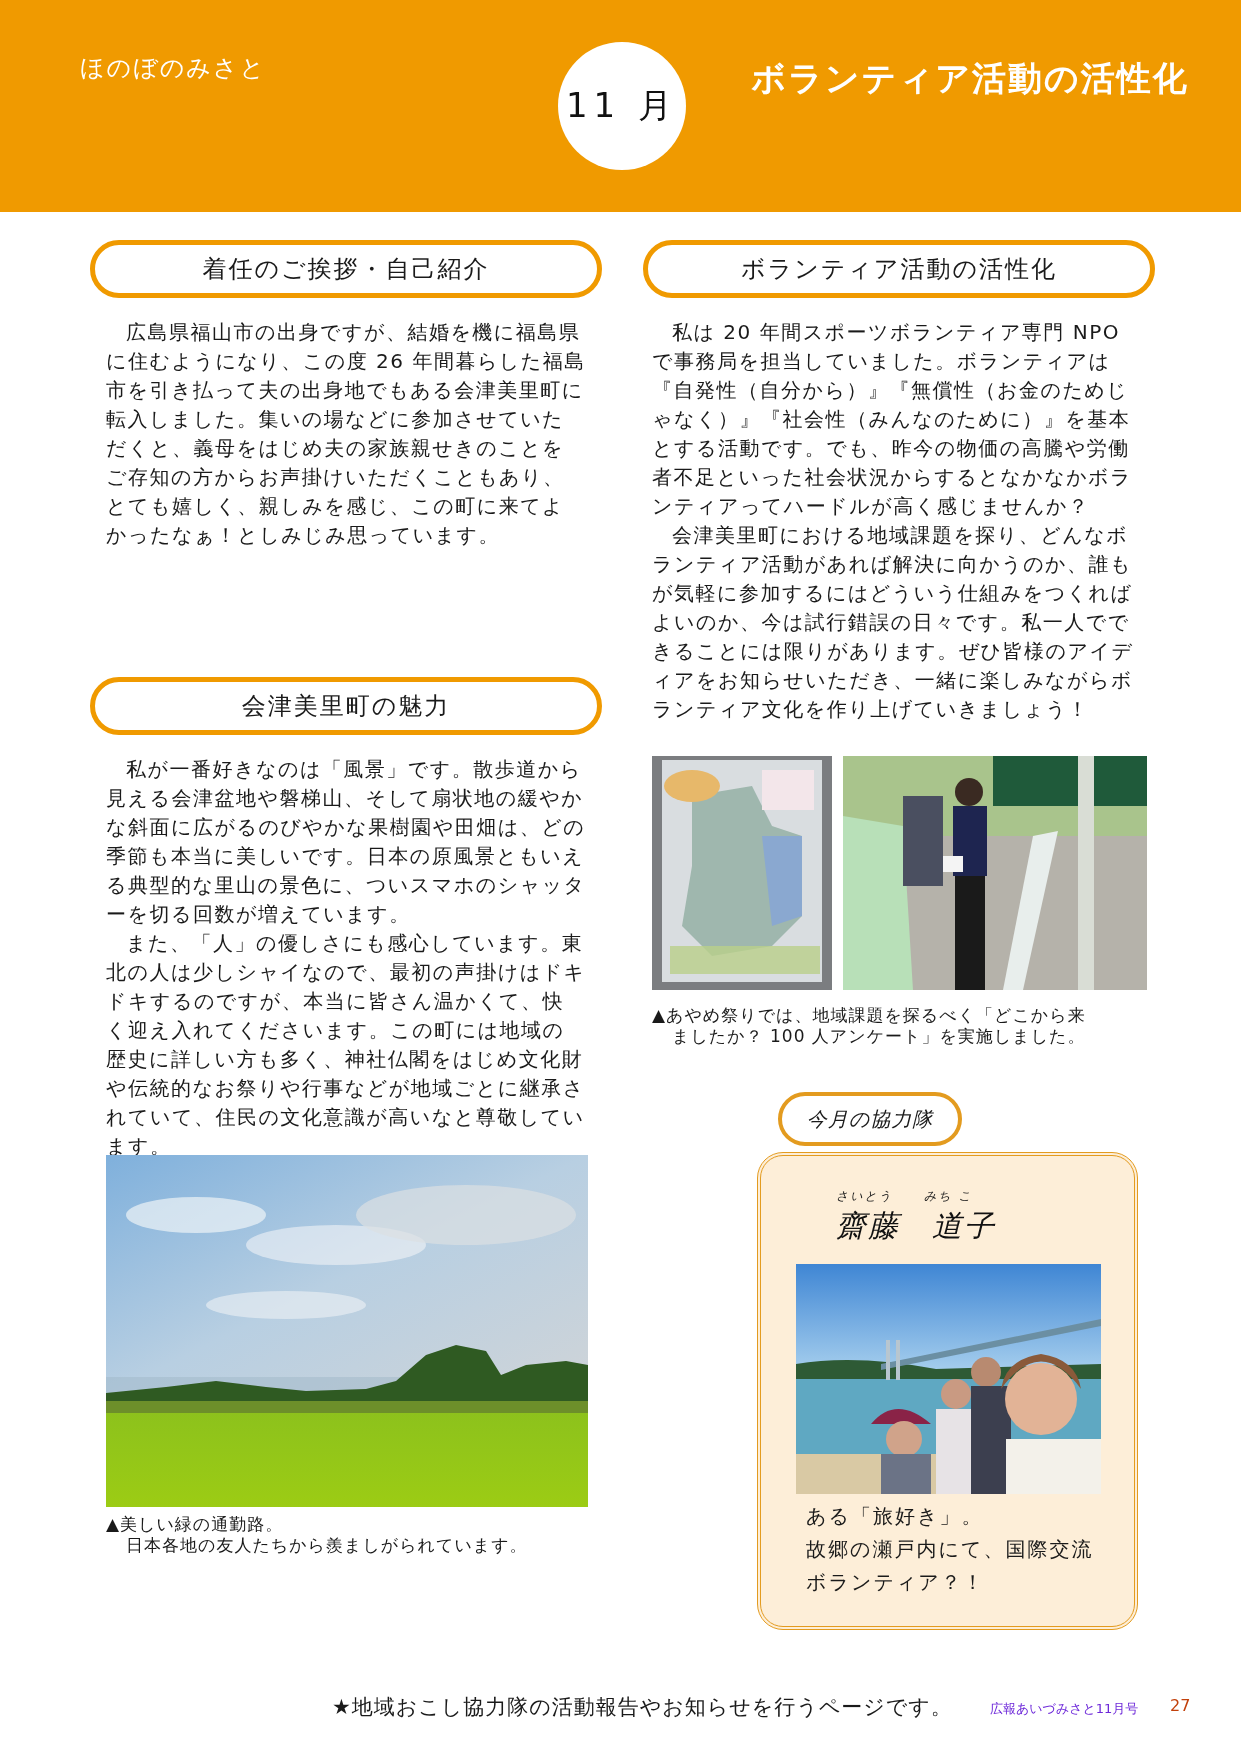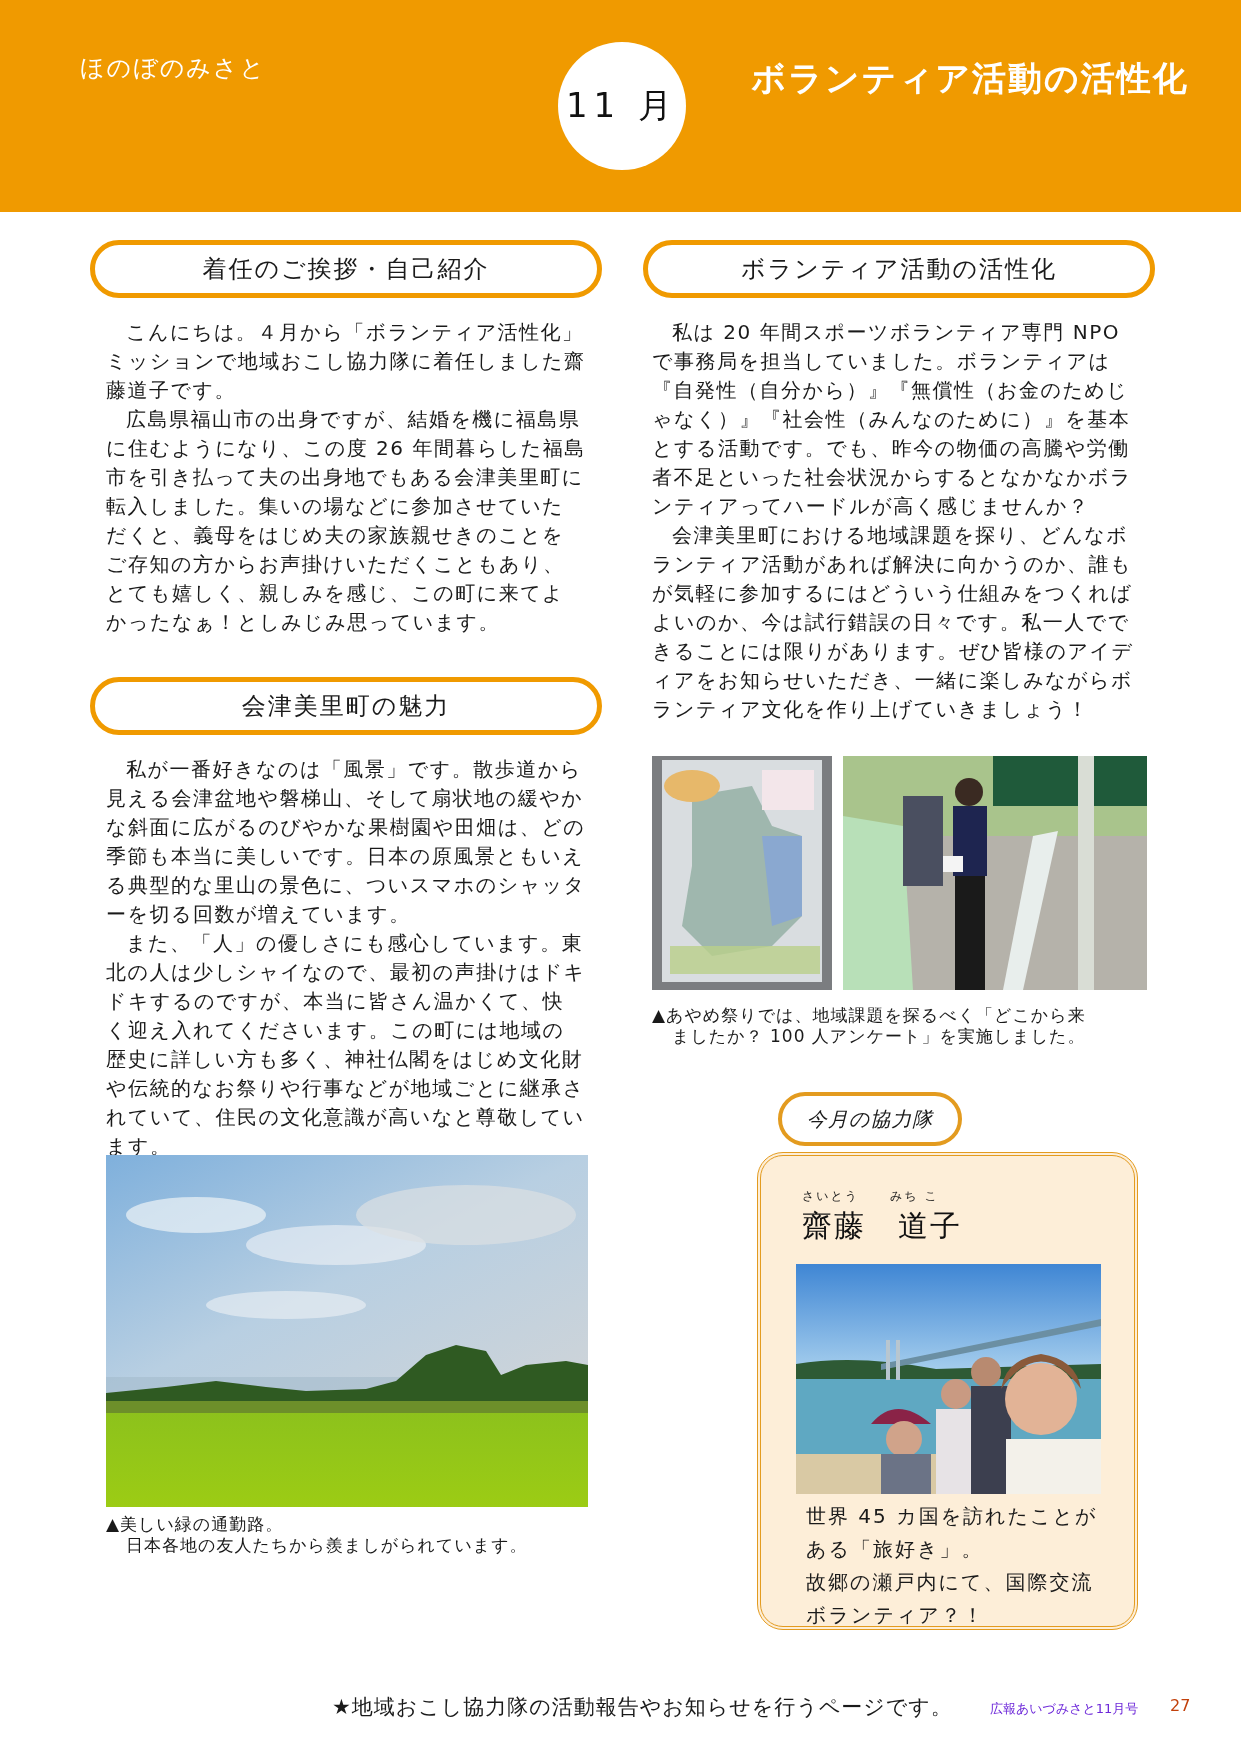--- a/index.html
+++ b/index.html
@@ -23,21 +23,21 @@
 
   .photo { position: absolute; overflow: hidden; }
   .caption { position: absolute; font-size: 17px; line-height: 21px; color: #1a1a1a; letter-spacing: 1px; }
   .caption .line2 { padding-left: 20px; }
 
   .kyoryoku-box { position: absolute; left: 757px; top: 1152px; width: 381px; height: 478px;
     border: 4px double #e39b1f; border-radius: 26px; background: #fdeed8; }
   .kyoryoku-tab { position: absolute; left: 778px; top: 1092px; width: 184px; height: 54px; background: #fff;
     border: 4px solid #e39b1f; border-radius: 27px; display: flex; align-items: center; justify-content: center;
     font-size: 20px; color: #1a1a1a; letter-spacing: 1px; font-style: italic; }
-  .name-block { position: absolute; left: 802px; top: 1188px; }
+  .name-block { position: absolute; left: 836px; top: 1188px; font-style: italic; }
   .name-block .ruby { font-size: 12px; color: #1a1a1a; letter-spacing: 2px; height: 16px; position: relative; }
   .name-block .ruby span { position: absolute; top: 0; }
   .name-block .name { font-size: 30px; color: #111; letter-spacing: 2px; margin-top: 2px; }
   .name-block .name span + span { margin-left: 32px; }
   .profile-text { position: absolute; left: 806px; top: 1500px; font-size: 20px; line-height: 33px; letter-spacing: 2px; color: #1a1a1a; }
 
   .footer-note { position: absolute; left: 332px; top: 1693px; font-size: 21px; color: #1a1a1a; letter-spacing: 1px; }
   .footer-pub { position: absolute; left: 990px; top: 1700px; font-size: 13px; color: #6d28d9; }
   .footer-page { position: absolute; left: 1170px; top: 1696px; font-size: 16px; color: #c2410c; }
 </style>
@@ -45,21 +45,20 @@
 <body>
 
 <div class="header">
   <div class="kicker">ほのぼのみさと</div>
   <div class="month-badge">11 月</div>
   <div class="theme l1">ボランティア活動の活性化</div>
 </div>
 
 <div class="pill" style="left:90px; top:240px; width:512px;">着任のご挨拶・自己紹介</div>
 <div class="body-text" style="left:106px; top:318px; width:480px;">
-  <p>こんにちは。４月から「ボランティア活性化」ミッションで地域おこし協力隊に着任しました齋藤道子です。</p>
   <p>広島県福山市の出身ですが、結婚を機に福島県に住むようになり、この度 26 年間暮らした福島市を引き払って夫の出身地でもある会津美里町に転入しました。集いの場などに参加させていただくと、義母をはじめ夫の家族親せきのことをご存知の方からお声掛けいただくこともあり、とても嬉しく、親しみを感じ、この町に来てよかったなぁ！としみじみ思っています。</p>
 </div>
 
 <div class="pill" style="left:90px; top:677px; width:512px;">会津美里町の魅力</div>
 <div class="body-text" style="left:106px; top:755px; width:480px;">
   <p>私が一番好きなのは「風景」です。散歩道から見える会津盆地や磐梯山、そして扇状地の緩やかな斜面に広がるのびやかな果樹園や田畑は、どの季節も本当に美しいです。日本の原風景ともいえる典型的な里山の景色に、ついスマホのシャッターを切る回数が増えています。</p>
   <p>また、「人」の優しさにも感心しています。東北の人は少しシャイなので、最初の声掛けはドキドキするのですが、本当に皆さん温かくて、快く迎え入れてくださいます。この町には地域の歴史に詳しい方も多く、神社仏閣をはじめ文化財や伝統的なお祭りや行事などが地域ごとに継承されていて、住民の文化意識が高いなと尊敬しています。</p>
 </div>
 
 <div class="photo" style="left:106px; top:1155px; width:482px; height:352px;">
@@ -159,21 +158,20 @@
     <circle cx="160" cy="130" r="15" fill="#c99a82"></circle>
     <rect x="140" y="145" width="45" height="85" fill="#e7e3e6"></rect>
     <circle cx="190" cy="108" r="15" fill="#b88a70"></circle>
     <rect x="175" y="122" width="40" height="108" fill="#3c3f4f"></rect>
     <circle cx="245" cy="135" r="36" fill="#e2b396"></circle>
     <path d="M205 125 Q245 70 285 125 Q280 95 245 90 Q210 95 205 125 Z" fill="#8a5a3a"></path>
     <rect x="210" y="175" width="95" height="55" fill="#f3f1ea"></rect>
   </svg>
 </div>
 <div class="profile-text">
-  <div>世界 45 カ国を訪れたことが</div>
   <div>ある「旅好き」。</div>
   <div>故郷の瀬戸内にて、国際交流</div>
   <div>ボランティア？！</div>
 </div>
 
 <div class="footer-note">★地域おこし協力隊の活動報告やお知らせを行うページです。</div>
 <div class="footer-pub">広報あいづみさと11月号</div>
 <div class="footer-page">27</div>
 
 </body></html>

